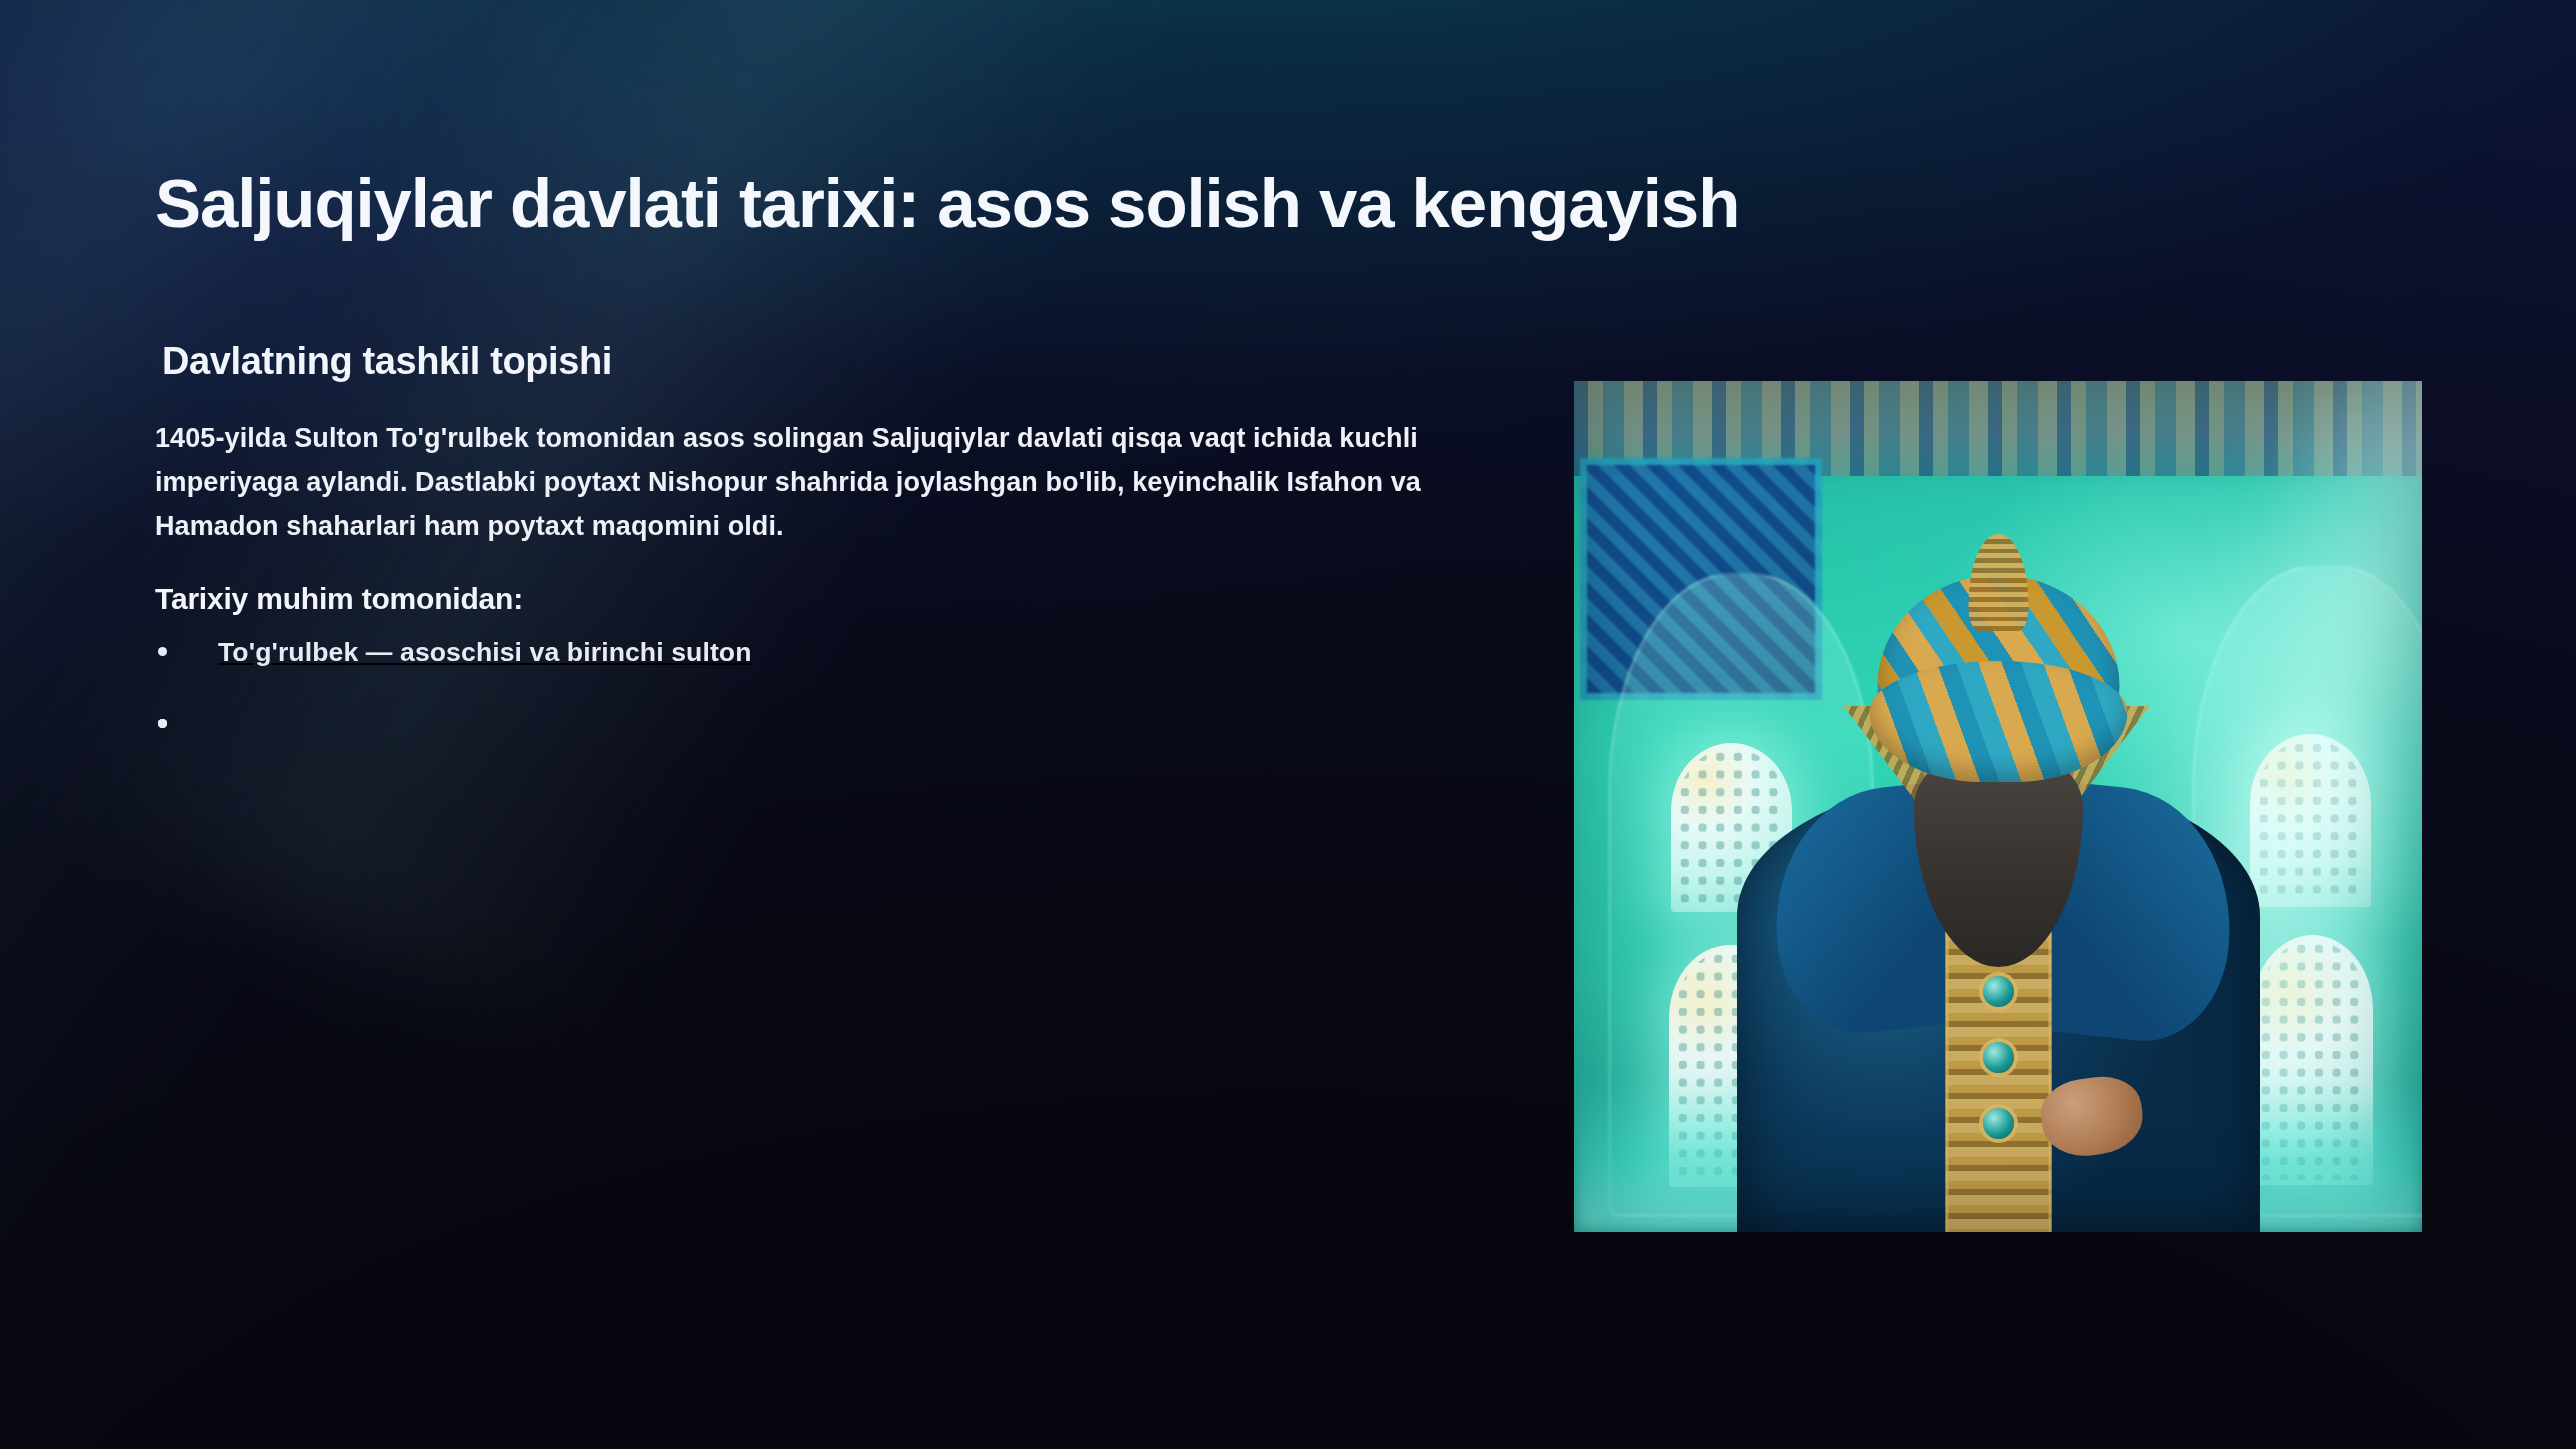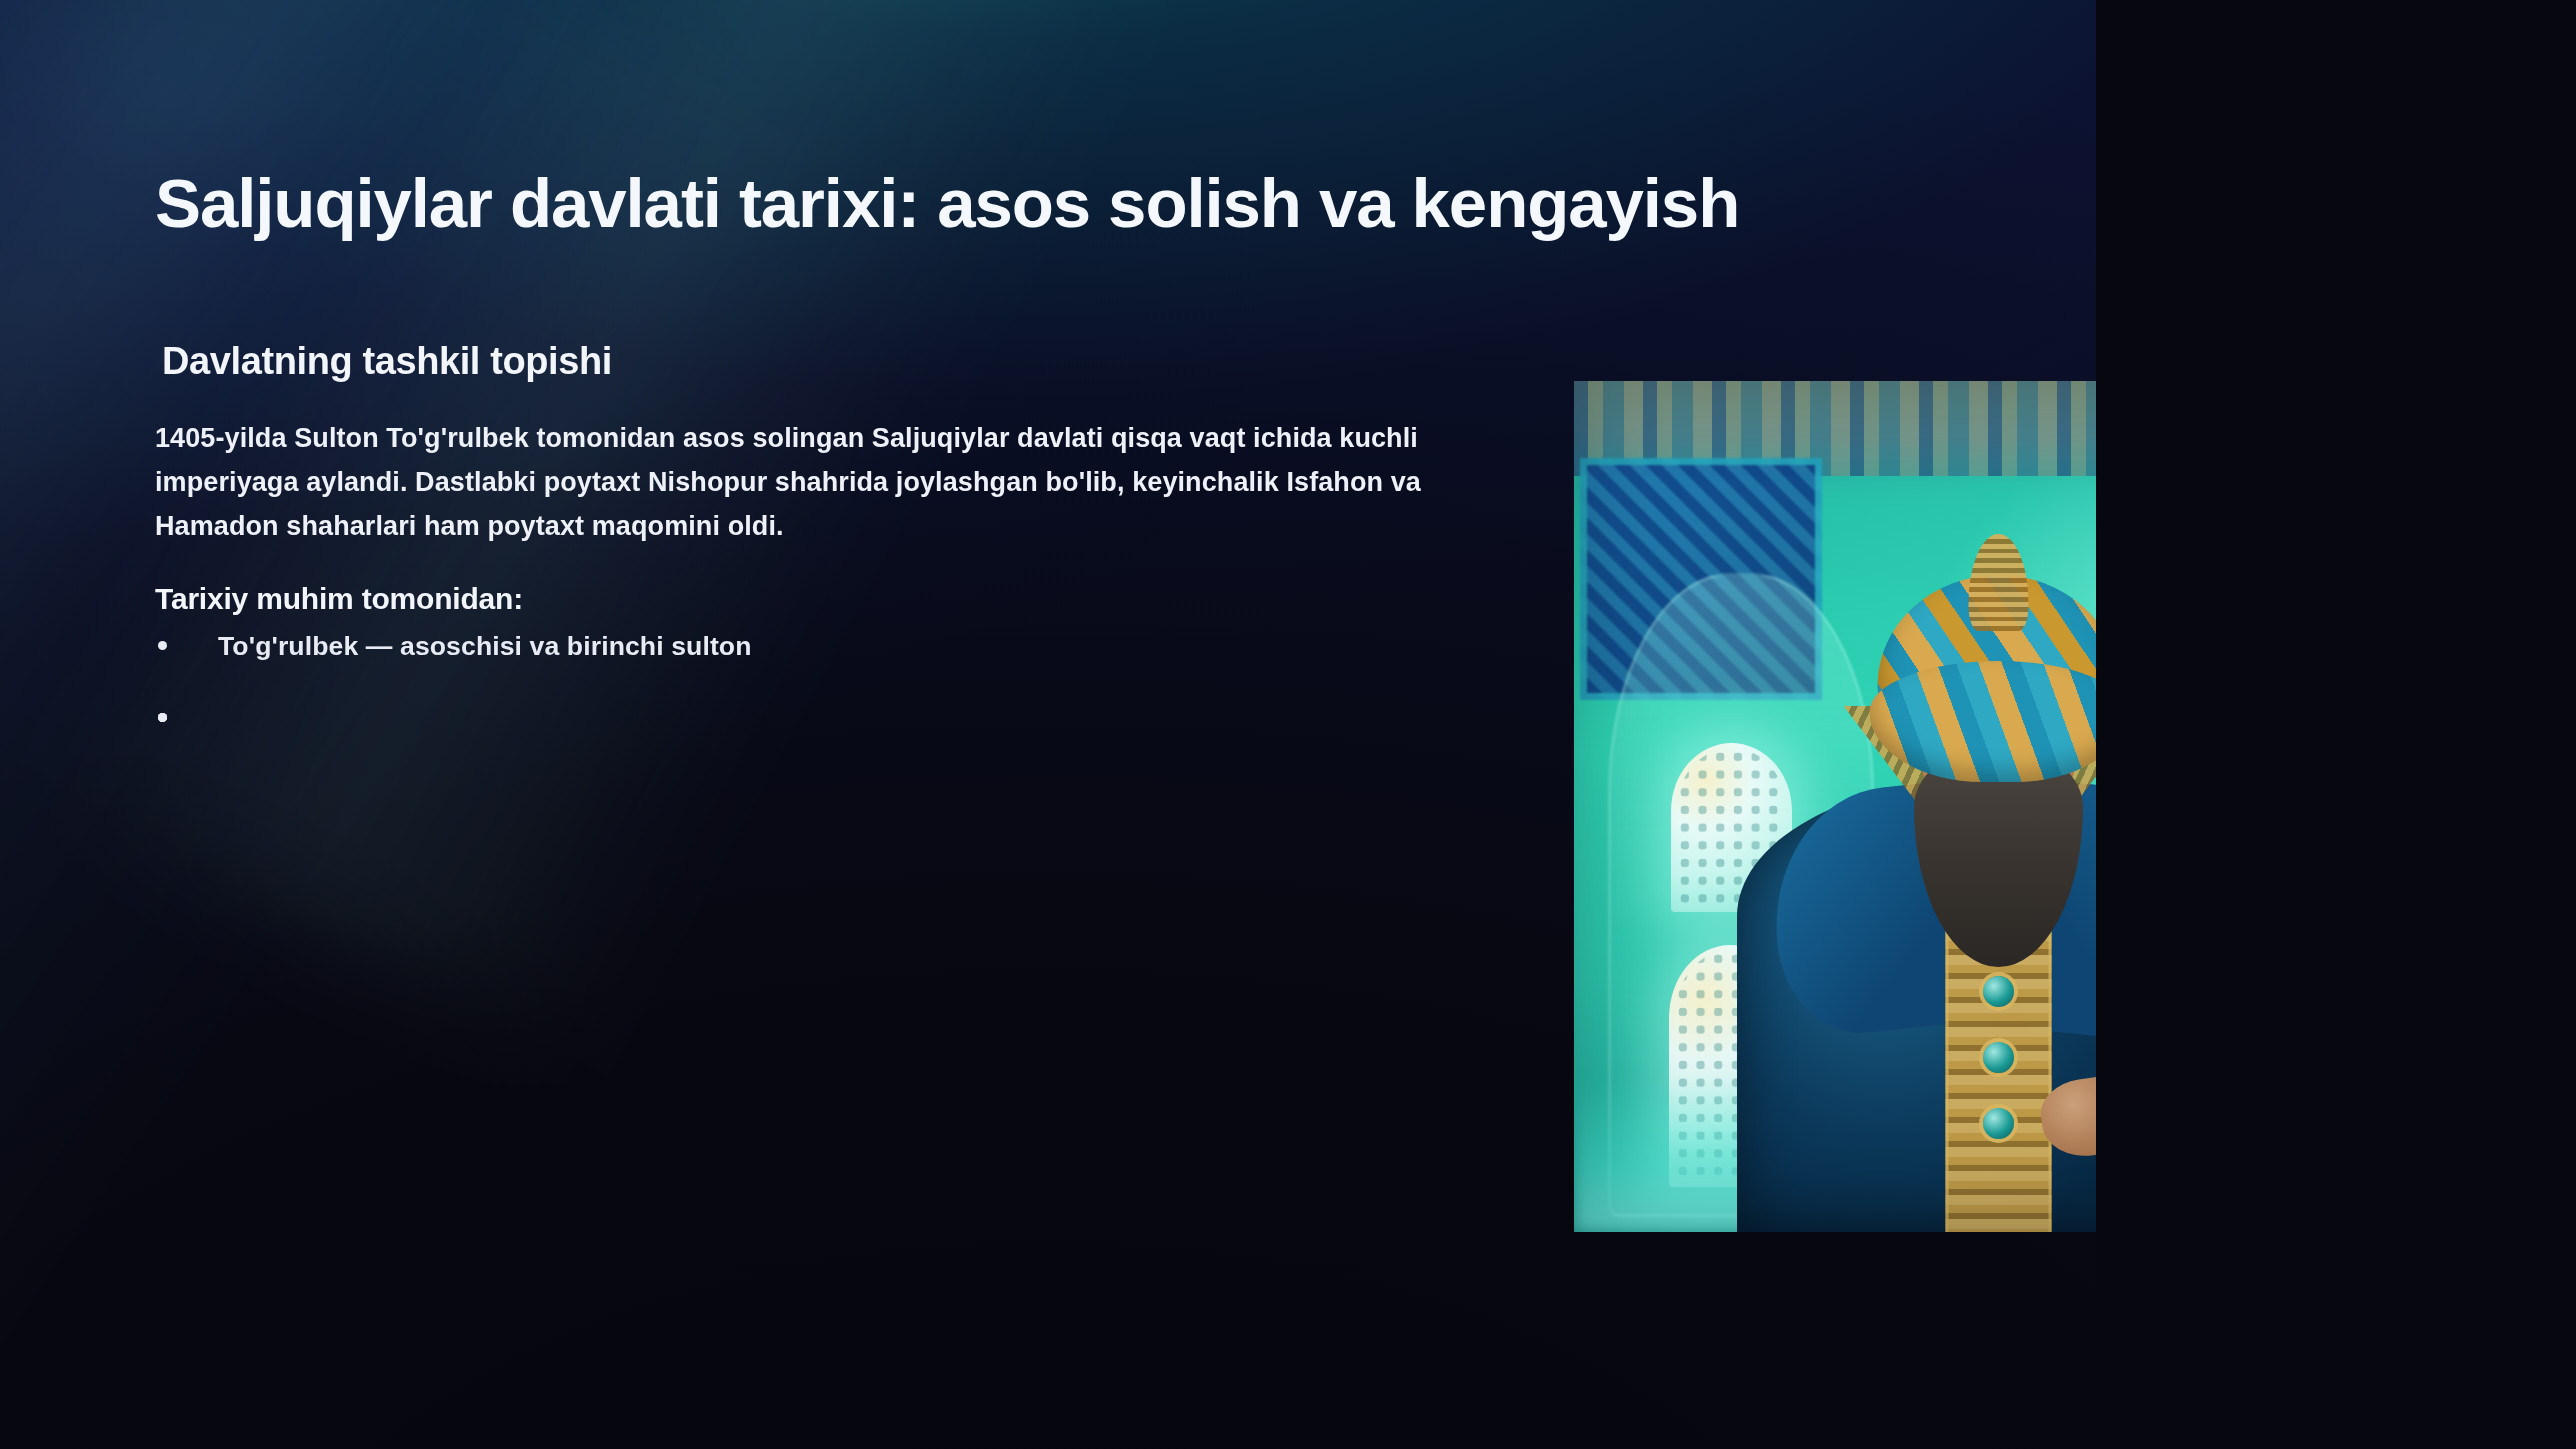--- a/index.html
+++ b/index.html
@@ -5,21 +5,21 @@
   * { margin:0; padding:0; box-sizing:border-box; }
 
   html, body {
     width:2576px; height:1449px;
     background:#07070f;
     overflow:hidden;
   }
 
   .slide {
     position:relative;
-    width:2096px; height:1449px;
+    width:2576px; height:1449px;
     overflow:hidden;
     font-family:"Liberation Sans", sans-serif;
     background:
       radial-gradient(120% 95% at 50% -22%, rgba(13,112,108,0.95) 0%, rgba(10,66,84,0.55) 26%, rgba(8,24,54,0.12) 52%, rgba(7,8,20,0) 70%),
       radial-gradient(85% 70% at 8% 6%, rgba(26,52,96,0.55) 0%, rgba(12,20,48,0.18) 45%, rgba(7,8,20,0) 72%),
       radial-gradient(140% 120% at 50% 120%, #05050d 0%, #07070f 40%, #090b1c 70%, #0c1130 100%),
       linear-gradient(160deg, #0a1030 0%, #091029 30%, #080a1a 58%, #07070f 100%);
   }
 
   
@@ -90,22 +90,23 @@
 
   .list-heading {
     margin-top:34px;
     font-size:30px;
     font-weight:700;
     letter-spacing:-0.2px;
     color:#f2f5fa;
   }
 
   .bullet-list {
-    margin-top:14px;
+    margin-top:20px;
     list-style:none;
+    text-decoration:underline;
   }
 
   .bullet-item {
     position:relative;
     padding-left:63px;
     margin-bottom:39px;
     font-size:26.6px;
     font-weight:700;
     line-height:1.25;
     letter-spacing:0.1px;

